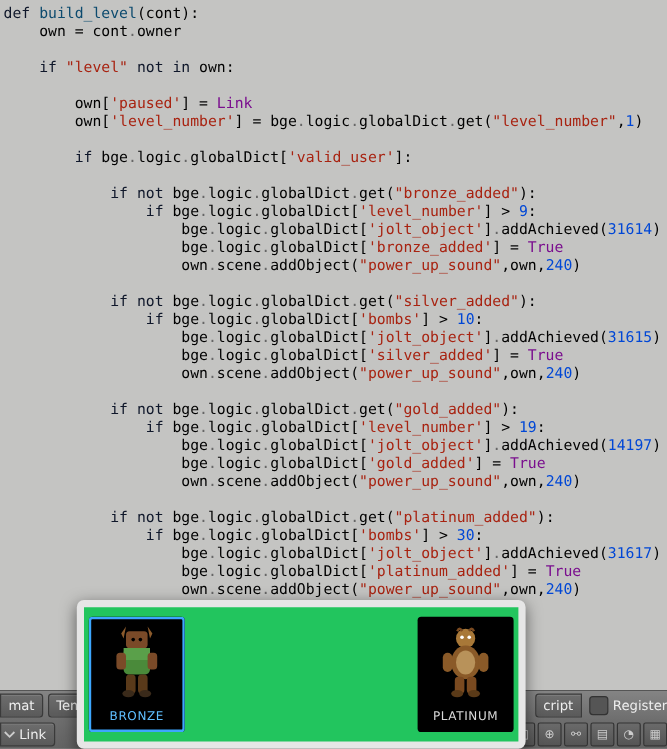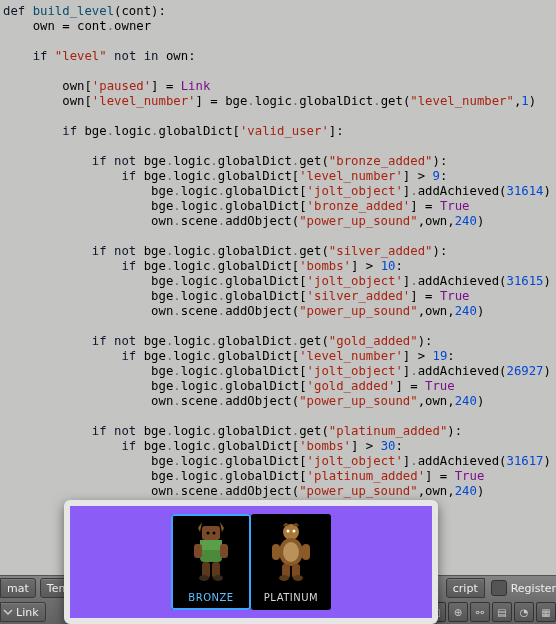--- a/index.html
+++ b/index.html
@@ -9,21 +9,21 @@
   .num{color:#0047d6}
   .str{color:#a82311}
   .bool{color:#7a0e8e}
   .dot{color:#666}
   .bottom-ui{position:absolute;left:0;right:0;bottom:0;height:48px}
   .toolbar{position:absolute;left:0;right:0;bottom:0;height:48px;background:linear-gradient(to bottom,#848484 0%,#6e6e6e 50%,#636363 100%);border-top:1px solid #555;display:flex;align-items:center;color:#ddd;font-family:"DejaVu Sans",sans-serif;font-size:11px}
   .toolbar-row2{position:absolute;left:0;right:0;bottom:0;height:24px;display:flex;align-items:center}
   .toolbar-row1{position:absolute;left:0;right:0;bottom:24px;height:24px;display:flex;align-items:center}
   .pill{background:linear-gradient(to bottom,#6d6d6d,#5a5a5a);border:1px solid #3a3a3a;border-radius:3px;height:18px;display:flex;align-items:center;padding:0 6px;margin:16px 2px;color:#eee;box-shadow:inset 0 1px 0 rgba(255,255,255,.1)}
   .chk{width:14px;height:14px;border:1px solid #333;border-radius:3px;background:#555;margin:0 4px}
-  .popup{position:absolute;bottom:0;left:64px;width:354px;height:112px;background:#8b5cf6;border:6px solid #e6e6e6;border-radius:6px;box-shadow:0 4px 12px rgba(0,0,0,.5);display:flex;justify-content:center;align-items:center;padding:0 4px;z-index:5}
+  .popup{position:absolute;bottom:0;left:64px;width:354px;height:112px;background:#22c55e;border:6px solid #e6e6e6;border-radius:6px;box-shadow:0 4px 12px rgba(0,0,0,.5);display:flex;justify-content:space-between;align-items:center;padding:0 4px;z-index:5}
   .trophy{width:80px;height:96px;border-radius:3px;display:flex;flex-direction:column;align-items:center;justify-content:flex-start;padding-top:2px;box-sizing:border-box;background:#000}
   .trophy.sel{box-shadow:0 0 0 2px #3da6ff inset}
   .trophy-img{width:74px;height:74px;display:flex;align-items:center;justify-content:center;position:relative}
   .trophy-label{font-family:"DejaVu Sans",sans-serif;font-size:10px;letter-spacing:.5px;padding:2px 0}
   .lbl-bronze{color:#5fbfff}
   .lbl-silver{color:#c0c0c0}
   .lbl-gold{color:#d8b33a}
   .lbl-platinum{color:#d8d8d8}
   .icon-row{display:flex;gap:2px;margin-left:4px}
   .tbicon{width:18px;height:18px;border:1px solid #333;border-radius:2px;background:linear-gradient(to bottom,#6a6a6a,#555);display:flex;align-items:center;justify-content:center;font-size:10px;color:#ccc}
@@ -49,21 +49,21 @@
                     <span>own</span><span class="dot">.</span><span>scene</span><span class="dot">.</span><span>addObject</span>(<span class="str">"power_up_sound"</span>,<span>own</span>,<span class="num">240</span>)
 
             <span class="kw">if</span> <span class="kw">not</span> <span>bge</span><span class="dot">.</span><span>logic</span><span class="dot">.</span><span>globalDict</span><span class="dot">.</span><span>get</span>(<span class="str">"silver_added"</span>):
                 <span class="kw">if</span> <span>bge</span><span class="dot">.</span><span>logic</span><span class="dot">.</span><span>globalDict</span>[<span class="str">'bombs'</span>] &gt; <span class="num">10</span>:
                     <span>bge</span><span class="dot">.</span><span>logic</span><span class="dot">.</span><span>globalDict</span>[<span class="str">'jolt_object'</span>]<span class="dot">.</span><span>addAchieved</span>(<span class="num">31615</span>)
                     <span>bge</span><span class="dot">.</span><span>logic</span><span class="dot">.</span><span>globalDict</span>[<span class="str">'silver_added'</span>] = <span class="bool">True</span>
                     <span>own</span><span class="dot">.</span><span>scene</span><span class="dot">.</span><span>addObject</span>(<span class="str">"power_up_sound"</span>,<span>own</span>,<span class="num">240</span>)
 
             <span class="kw">if</span> <span class="kw">not</span> <span>bge</span><span class="dot">.</span><span>logic</span><span class="dot">.</span><span>globalDict</span><span class="dot">.</span><span>get</span>(<span class="str">"gold_added"</span>):
                 <span class="kw">if</span> <span>bge</span><span class="dot">.</span><span>logic</span><span class="dot">.</span><span>globalDict</span>[<span class="str">'level_number'</span>] &gt; <span class="num">19</span>:
-                    <span>bge</span><span class="dot">.</span><span>logic</span><span class="dot">.</span><span>globalDict</span>[<span class="str">'jolt_object'</span>]<span class="dot">.</span><span>addAchieved</span>(<span class="num">26927</span>)
+                    <span>bge</span><span class="dot">.</span><span>logic</span><span class="dot">.</span><span>globalDict</span>[<span class="str">'jolt_object'</span>]<span class="dot">.</span><span>addAchieved</span>(<span class="num">14197</span>)
                     <span>bge</span><span class="dot">.</span><span>logic</span><span class="dot">.</span><span>globalDict</span>[<span class="str">'gold_added'</span>] = <span class="bool">True</span>
                     <span>own</span><span class="dot">.</span><span>scene</span><span class="dot">.</span><span>addObject</span>(<span class="str">"power_up_sound"</span>,<span>own</span>,<span class="num">240</span>)
 
             <span class="kw">if</span> <span class="kw">not</span> <span>bge</span><span class="dot">.</span><span>logic</span><span class="dot">.</span><span>globalDict</span><span class="dot">.</span><span>get</span>(<span class="str">"platinum_added"</span>):
                 <span class="kw">if</span> <span>bge</span><span class="dot">.</span><span>logic</span><span class="dot">.</span><span>globalDict</span>[<span class="str">'bombs'</span>] &gt; <span class="num">30</span>:
                     <span>bge</span><span class="dot">.</span><span>logic</span><span class="dot">.</span><span>globalDict</span>[<span class="str">'jolt_object'</span>]<span class="dot">.</span><span>addAchieved</span>(<span class="num">31617</span>)
                     <span>bge</span><span class="dot">.</span><span>logic</span><span class="dot">.</span><span>globalDict</span>[<span class="str">'platinum_added'</span>] = <span class="bool">True</span>
                     <span>own</span><span class="dot">.</span><span>scene</span><span class="dot">.</span><span>addObject</span>(<span class="str">"power_up_sound"</span>,<span>own</span>,<span class="num">240</span>)
 </div>
 

